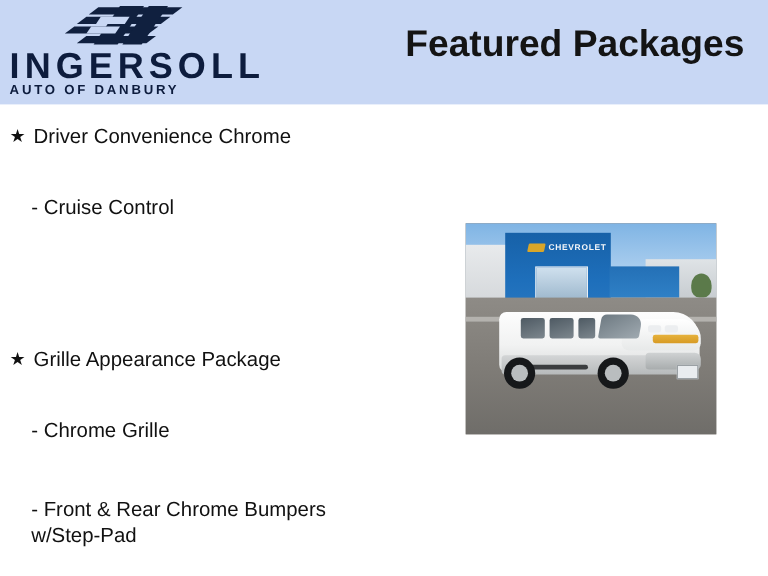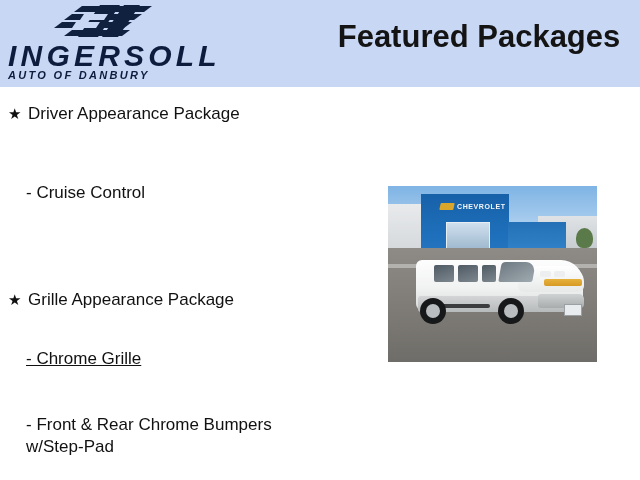--- a/index.html
+++ b/index.html
@@ -26,21 +26,20 @@
     background: #c8d7f4;
   }
 
   
   #dealer-logo {
     position: absolute;
     left: 0;
     top: 0;
     width: 205px;
     height: 87px;
-    font-style: italic;
   }
   #logo-emblem {
     position: absolute;
     left: 48px;
     top: 3px;
     width: 108px;
     height: 36px;
   }
   #logo-wordmark {
     position: absolute;
@@ -278,31 +277,31 @@
   </div>
 
   <div id="slide-title">Featured Packages</div>
 </div>
 
 <div id="feature-list">
 
   <div class="package-group" style="top:12px;">
     <div class="package-heading">
       <span class="package-bullet">★</span>
-      <span class="package-name">Driver Appearance Package</span>
+      <span class="package-name">Driver Convenience Chrome</span>
     </div>
-    <div class="feature-item" style="top:63px;margin-top:20px;">- Cruise Control</div>
+    <div class="feature-item" style="top:63px;">- Cruise Control</div>
   </div>
 
   <div class="package-group" style="top:198px;">
     <div class="package-heading">
       <span class="package-bullet">★</span>
       <span class="package-name">Grille Appearance Package</span>
     </div>
-    <div class="feature-item" style="top:63px;text-decoration:underline;">- Chrome Grille</div>
+    <div class="feature-item" style="top:63px;">- Chrome Grille</div>
     <div class="feature-item" style="top:129px; width:280px;">- Front &amp; Rear Chrome Bumpers w/Step-Pad</div>
   </div>
 </div>
 
 <div id="vehicle-photo">
   <div class="ph-sky"></div>
   <div class="ph-building-left"></div>
   <div class="ph-building-right"></div>
   <div class="ph-blue-tower"></div>
   <div class="ph-blue-wing"></div>

